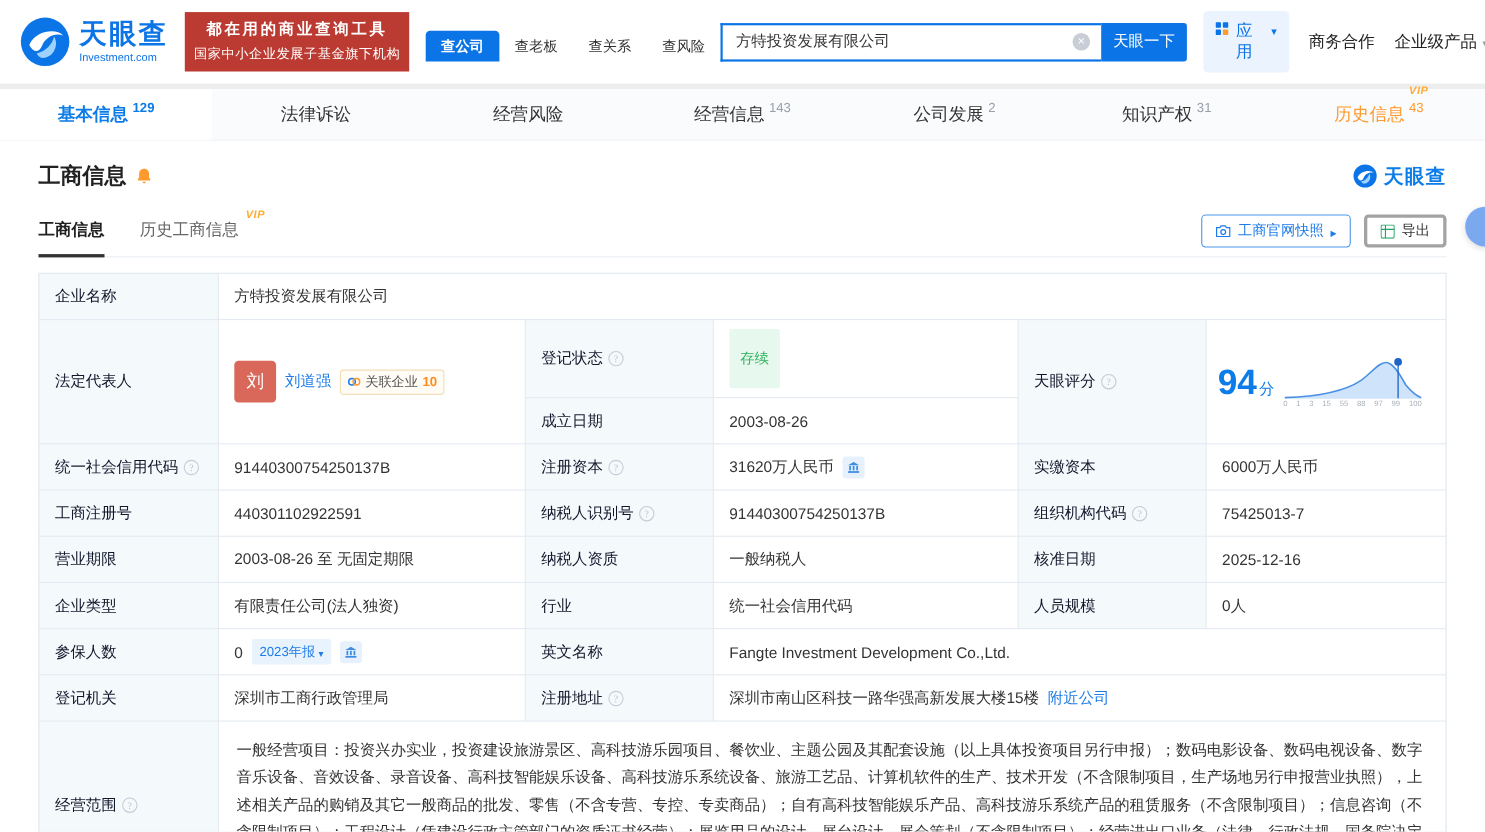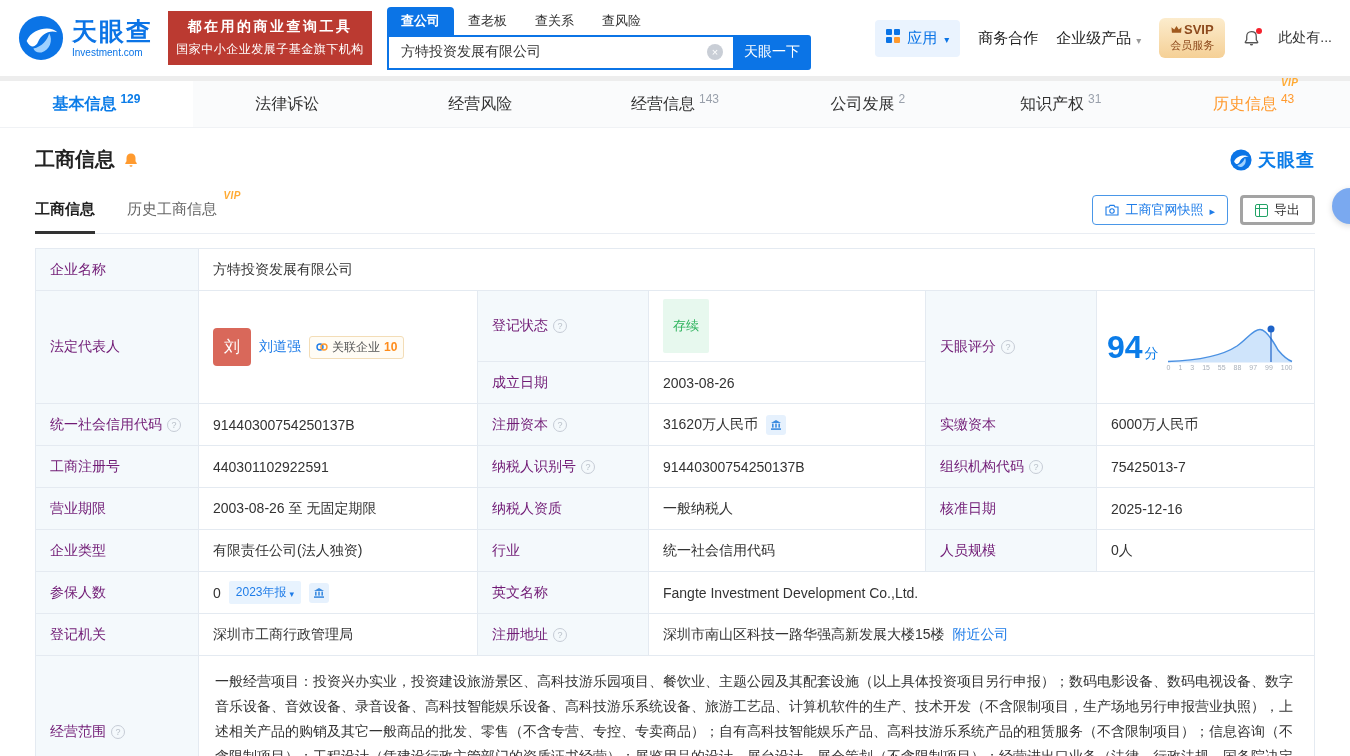--- a/index.html
+++ b/index.html
@@ -11,21 +11,21 @@
   
   .header { height:76px; display:flex; align-items:center; padding:0 18px; gap:15px; background:#fff; }
   .logo { display:flex; align-items:center; gap:8px; cursor:pointer; flex:none; }
   .logo-text { display:flex; flex-direction:column; }
   .logo-cn { font-size:25px; font-weight:bold; color:#0b74e6; letter-spacing:2px; line-height:1.05; }
   .logo-en { font-size:10px; color:#0b74e6; margin-top:2px; }
   .banner { width:204px; height:54px; background:#bb3a31; color:#fff; display:flex; flex-direction:column;
             justify-content:center; align-items:center; gap:5px; flex:none; }
   .banner-l1 { font-size:14px; font-weight:bold; letter-spacing:2.5px; }
   .banner-l2 { font-size:12px; letter-spacing:0.5px; }
-  .search-block { display:flex; flex-direction:column; flex:none; }
+  .search-block { display:flex; flex-direction:row; flex:none; }
   .search-tabs { display:flex; align-items:flex-end; }
   .stab { font-size:13px; padding:5px 14px; color:#333; cursor:pointer; border-radius:4px 4px 0 0; }
   .stab.active { background:#0b74e6; color:#fff; font-weight:bold; }
   .search-row { display:flex; }
   .search-input-wrap { position:relative; }
   .search-input { width:346px; height:35px; border:2px solid #0b74e6; border-right:none;
                   padding:0 34px 0 12px; font-size:14px; color:#333; outline:none;
                   font-family:inherit; display:block; }
   .clear-icon { position:absolute; right:10px; top:50%; transform:translateY(-50%);
                 width:16px; height:16px; border-radius:50%; background:#c9ced6; color:#fff;
@@ -76,21 +76,21 @@
          font-size:13px; cursor:pointer; background:#fff; white-space:nowrap; }
   .btn-snapshot { border:1px solid #4a97e8; color:#1e7ce8; }
   .arrow-r::after { content:"▸"; font-size:11px; }
   .btn-export { border:3px solid #a3a3a3; color:#333; }
   
   .info-table { margin-top:14px; display:grid;
                 grid-template-columns:162px 278px 170px 276px 170px 1fr;
                 gap:1px; background:#e4eaf1; border:1px solid #e4eaf1;
                 grid-auto-rows:minmax(41px,auto); }
   .cell { display:flex; align-items:center; }
-  .c-label { background:#f4f9fc; padding:8px 14px; font-size:14px; gap:5px; color:#701a75; }
+  .c-label { background:#f4f9fc; padding:8px 14px; font-size:14px; gap:5px; color:#0f172a;font-family:Liberation Serif, serif; }
   .c-value { background:#fff; padding:8px 14px; font-size:14px; gap:8px; color:#333; flex-wrap:wrap; }
   .span5 { grid-column:span 5; }
   .span3 { grid-column:span 3; }
   .rspan2 { grid-row:span 2; }
   .help { width:14px; height:14px; border:1px solid #c6ccd6; border-radius:50%; color:#b9c0ca;
           font-size:9px; line-height:12px; text-align:center; flex:none; cursor:pointer; }
   .help::before { content:"?"; }
   .status-badge { background:#e7f8ee; color:#2fb35e; font-size:13px; padding:18px 10px; border-radius:2px; }
   .avatar { width:38px; height:38px; border-radius:4px; background:#d9685a; color:#fff; font-size:16px;
             display:flex; align-items:center; justify-content:center; flex:none; cursor:pointer; }

